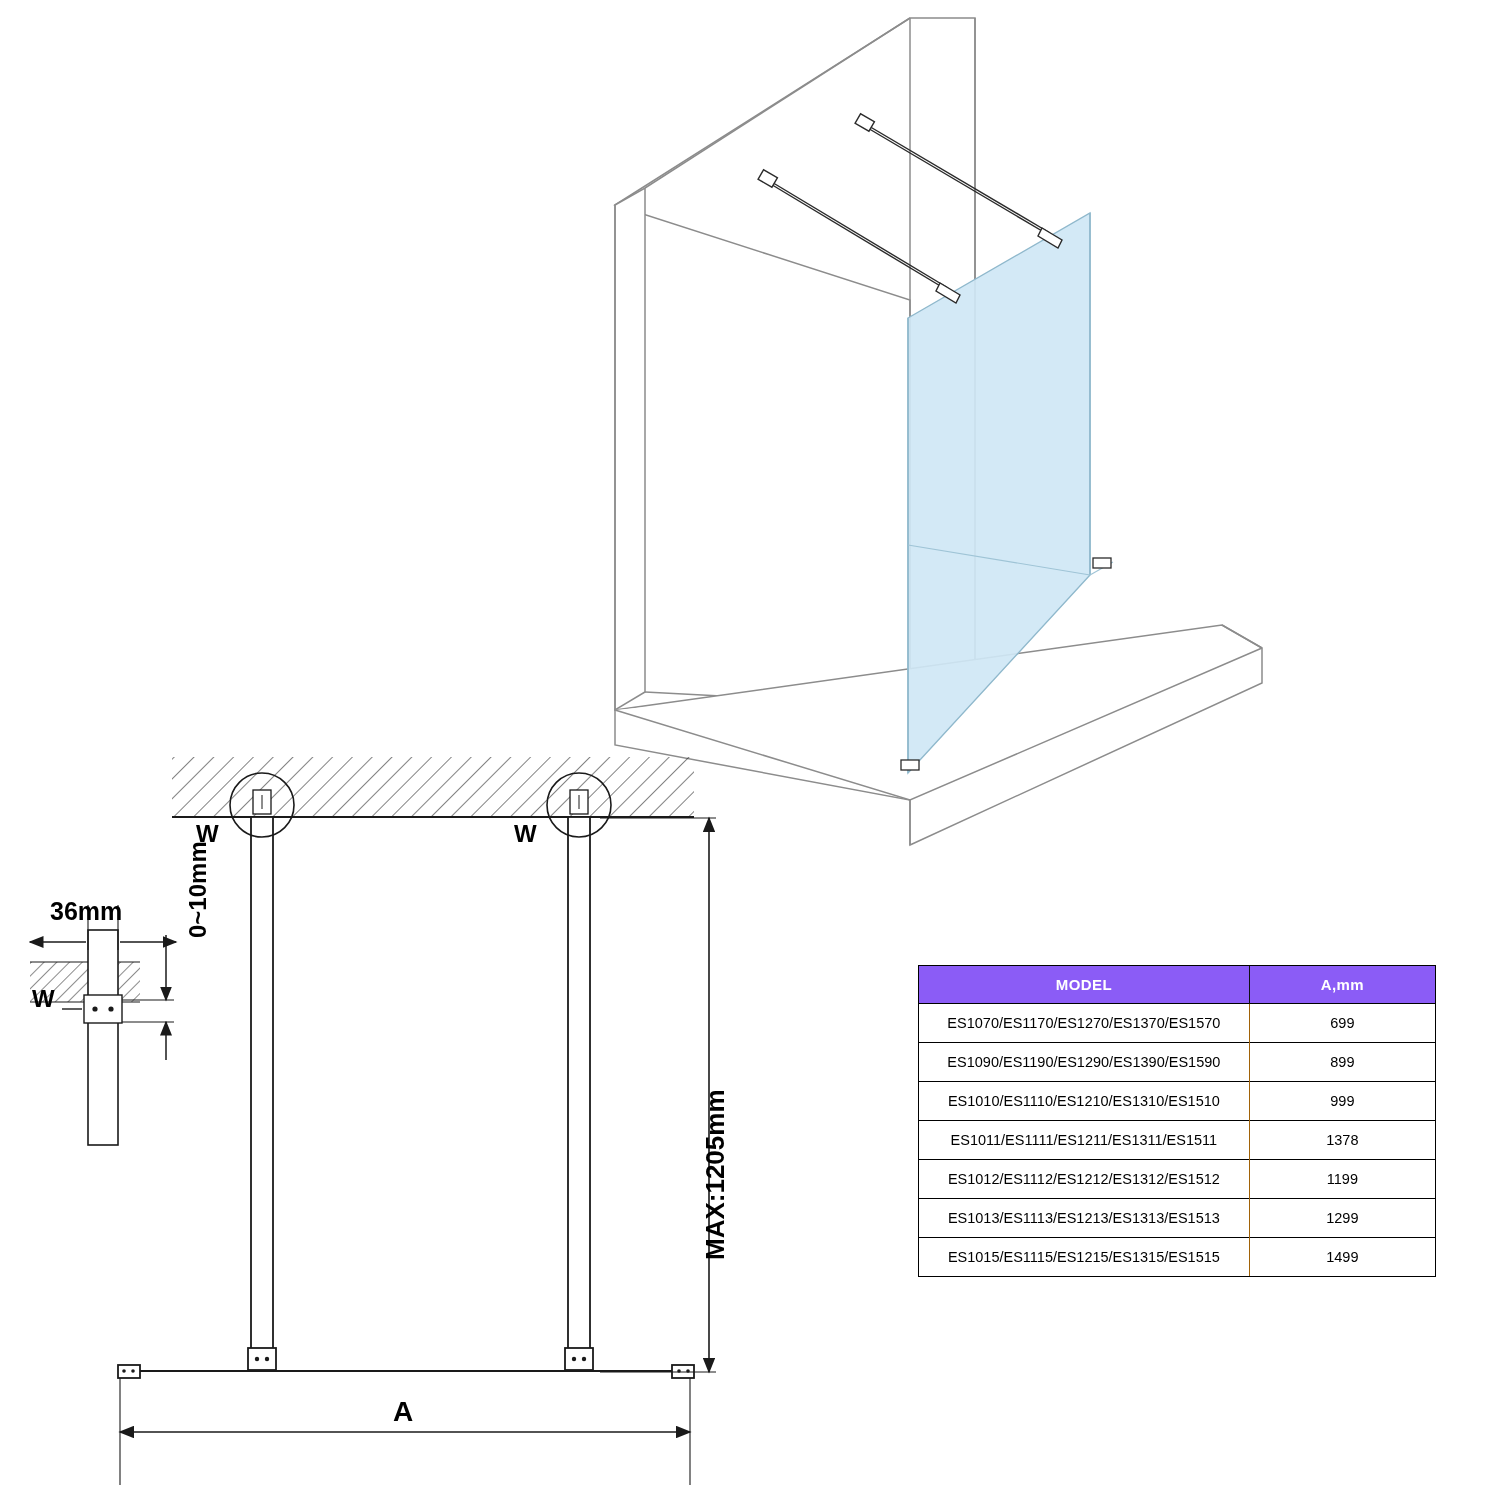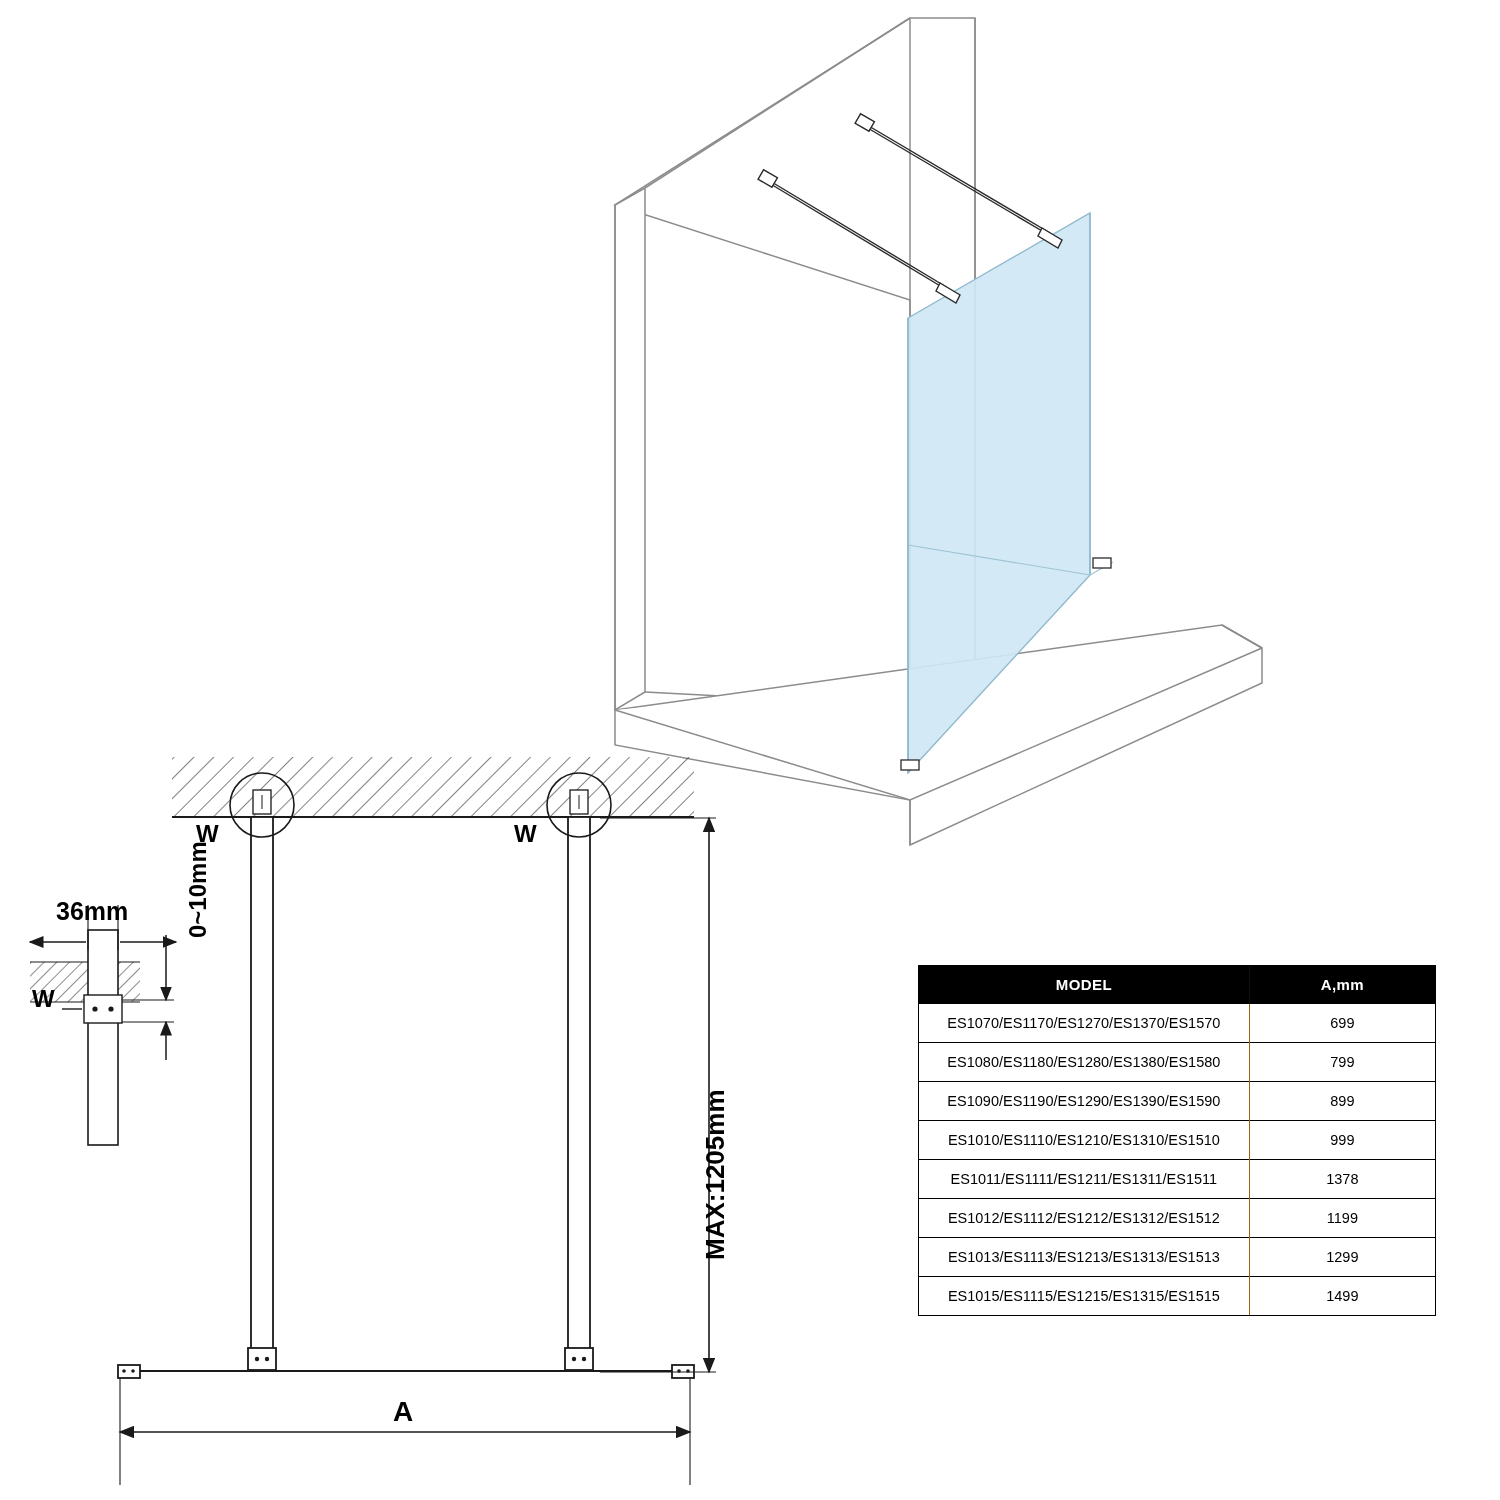--- a/index.html
+++ b/index.html
@@ -18,21 +18,21 @@
   .spec-table{
     position:absolute;
     left:918px;top:965px;
     width:516px;
     border:1px solid #000;
     border-collapse:collapse;
     background:#fff;
   }
   .spec-table table{border-collapse:collapse;width:100%;}
   .spec-table th{
-    background:#000000;color:#ffffff;
+    background:#8b5cf6;color:#ffffff;
     font-size:15px;font-weight:bold;
     padding:10px 4px;
     text-align:center;
     letter-spacing:.4px;
   }
   .spec-table th.model-col{width:64%;}
   .spec-table th.a-col{width:36%;border-left:1px solid #111;}
   .spec-table td{
     font-size:14.5px;
     padding:11px 4px;
@@ -200,21 +200,21 @@
     <g stroke="#1a1a1a" stroke-width="1.4">
       <line x1="62" y1="1009" x2="82" y2="1009"></line>
     </g>
   </g>
 </svg>
 
 <div class="lbl" style="position:absolute;left:196px;top:820px;font-size:24px;font-weight:bold;">W</div>
 
 <div class="lbl" style="position:absolute;left:514px;top:820px;font-size:24px;font-weight:bold;">W</div>
 
-<div class="lbl" style="position:absolute;left:56px;top:897px;font-size:25px;font-weight:bold;">36mm</div>
+<div class="lbl" style="position:absolute;left:50px;top:897px;font-size:25px;font-weight:bold;">36mm</div>
 
 <div class="lbl" style="position:absolute;left:184px;top:938px;width:40px;font-size:24px;font-weight:bold;
             transform:rotate(-90deg);transform-origin:left top;white-space:nowrap;">
   <span>0~10mm</span>
 </div>
 
 <div class="lbl" style="position:absolute;left:32px;top:985px;font-size:24px;font-weight:bold;">W</div>
 
 <div class="lbl" style="position:absolute;left:700px;top:1260px;font-size:26px;font-weight:bold;white-space:nowrap;
             transform:rotate(-90deg);transform-origin:left top;">MAX:1205mm</div>
@@ -228,24 +228,20 @@
         <th class="model-col">MODEL</th>
         <th class="a-col">A,mm</th>
       </tr>
     </thead>
     <tbody id="spec-body">
           <tr>
             <td>ES1070/ES1170/ES1270/ES1370/ES1570</td>
             <td class="a-val">699</td>
           </tr>
           <tr>
-            <td>ES1080/ES1180/ES1280/ES1380/ES1580</td>
-            <td class="a-val">799</td>
-          </tr>
-          <tr>
             <td>ES1090/ES1190/ES1290/ES1390/ES1590</td>
             <td class="a-val">899</td>
           </tr>
           <tr>
             <td>ES1010/ES1110/ES1210/ES1310/ES1510</td>
             <td class="a-val">999</td>
           </tr>
           <tr>
             <td>ES1011/ES1111/ES1211/ES1311/ES1511</td>
             <td class="a-val">1378</td>

